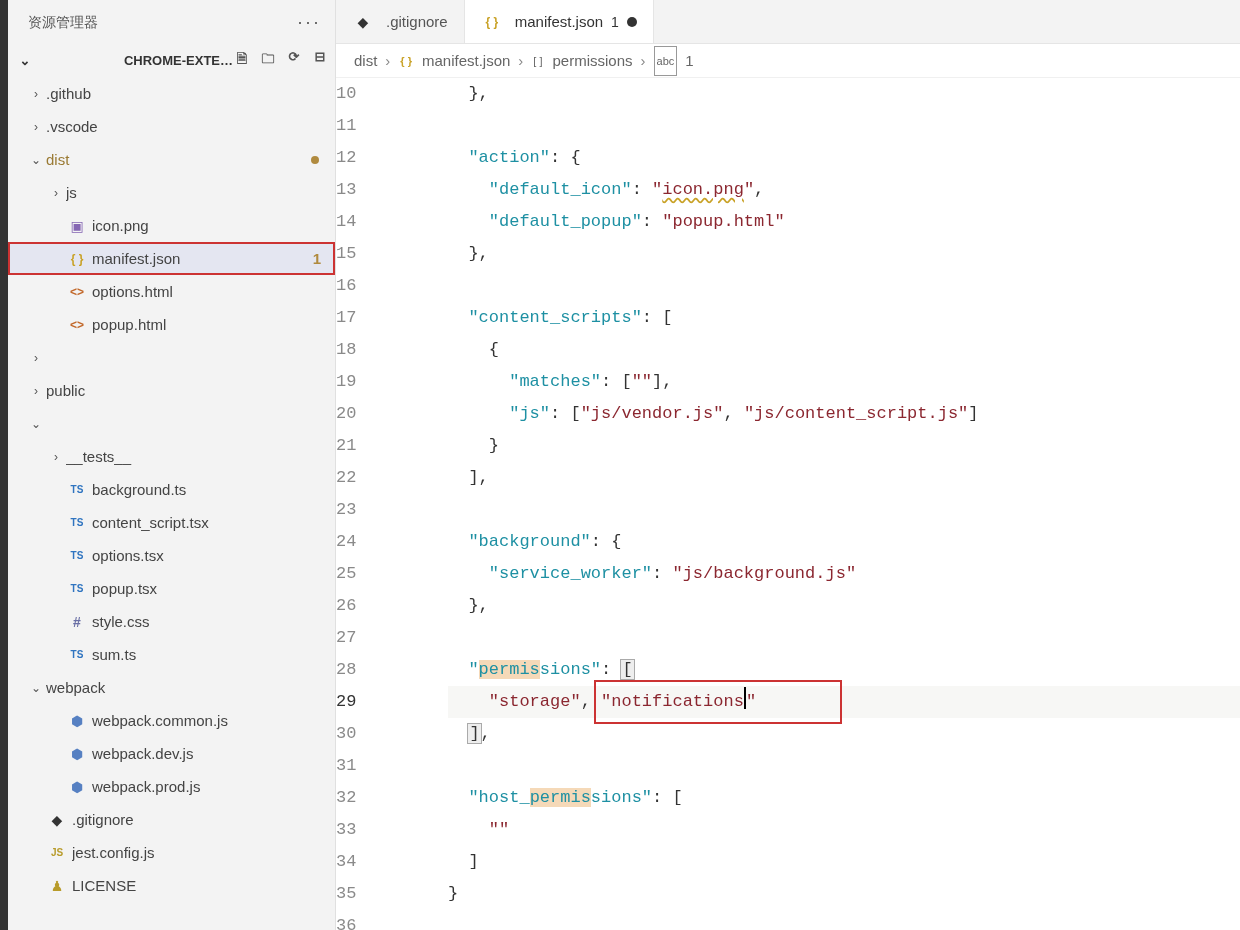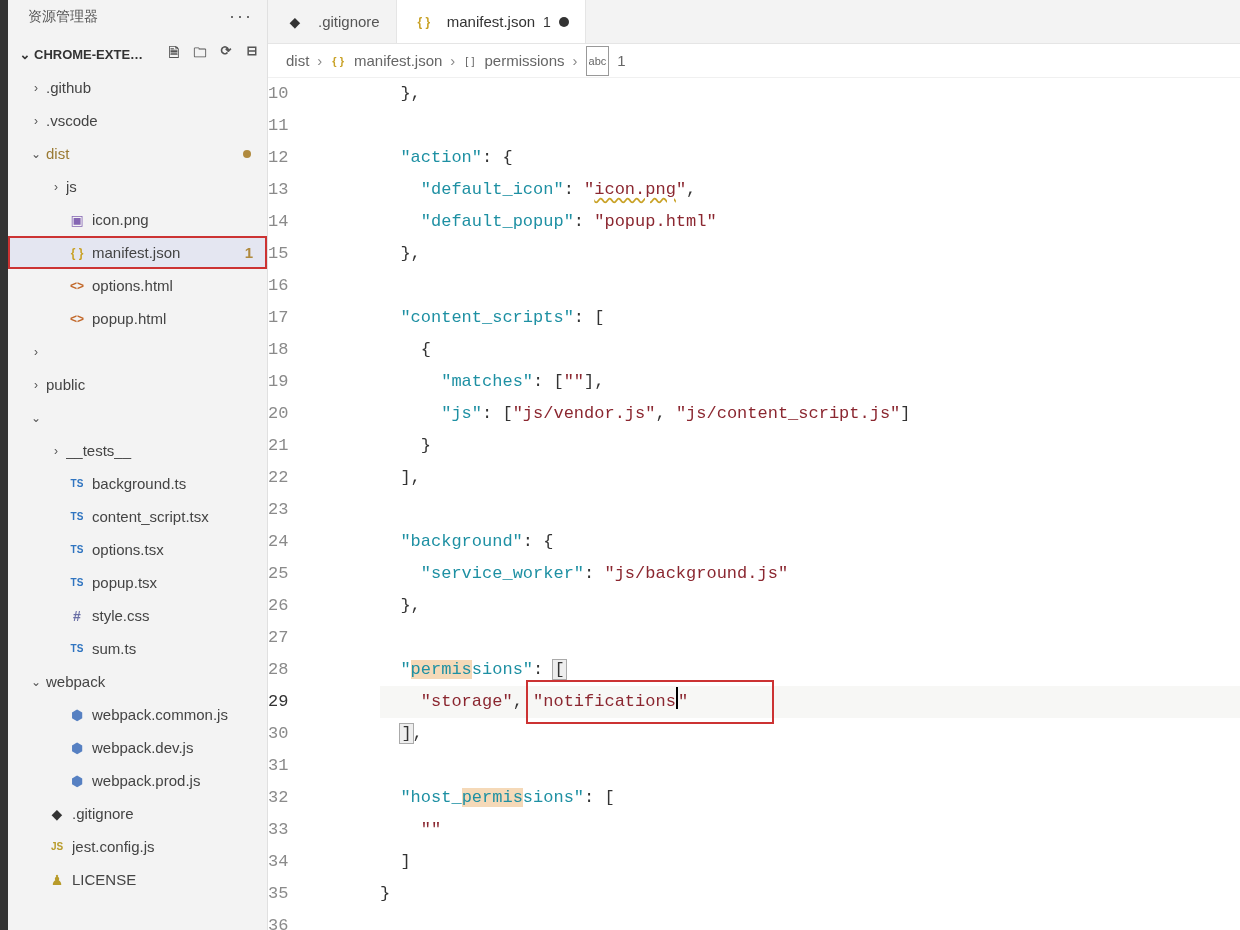--- a/index.html
+++ b/index.html
@@ -13,27 +13,27 @@
     overflow: hidden;
     display: flex;
   }
   .activity-bar {
     width: 8px;
     background: #333333;
     height: 100%;
   }
   
   .sidebar {
-    width: 260px;
+    width: 328px;
     background: #f3f3f3;
     height: 100%;
     display: flex;
     flex-direction: column;
     border-right: 1px solid #e0e0e0;
-    padding-top: 2px;
+    padding-top: 8px;
   }
   .sidebar-header {
     display: flex;
     align-items: center;
     justify-content: space-between;
     padding: 4px 14px 12px 20px;
   }
   .sidebar-title {
     font-size: 14px;
     color: #555;
@@ -46,21 +46,21 @@
   .project-header {
     display: flex;
     align-items: center;
     padding: 4px 6px 4px 8px;
     font-weight: 700;
     font-size: 13px;
     color: #333;
     text-transform: uppercase;
   }
   .project-header .chev { width: 18px; text-align: center; }
-  .project-header .title { flex: 1; overflow: hidden; text-overflow: ellipsis; white-space: nowrap; }
+  .project-header .title { flex: 1; overflow: hidden; text-overflow: ellipsis; white-space: nowrap; text-align: right; }
   .project-header .actions { display: flex; gap: 8px; color: #555; }
   .project-header .actions span { width: 18px; text-align: center; }
   .tree { padding: 2px 0 10px 0; font-size: 15px; color: #444; overflow-y: auto; flex:1;}
   .tree-row {
     display: flex;
     align-items: center;
     height: 33px;
     padding-right: 10px;
     cursor: pointer;
   }

